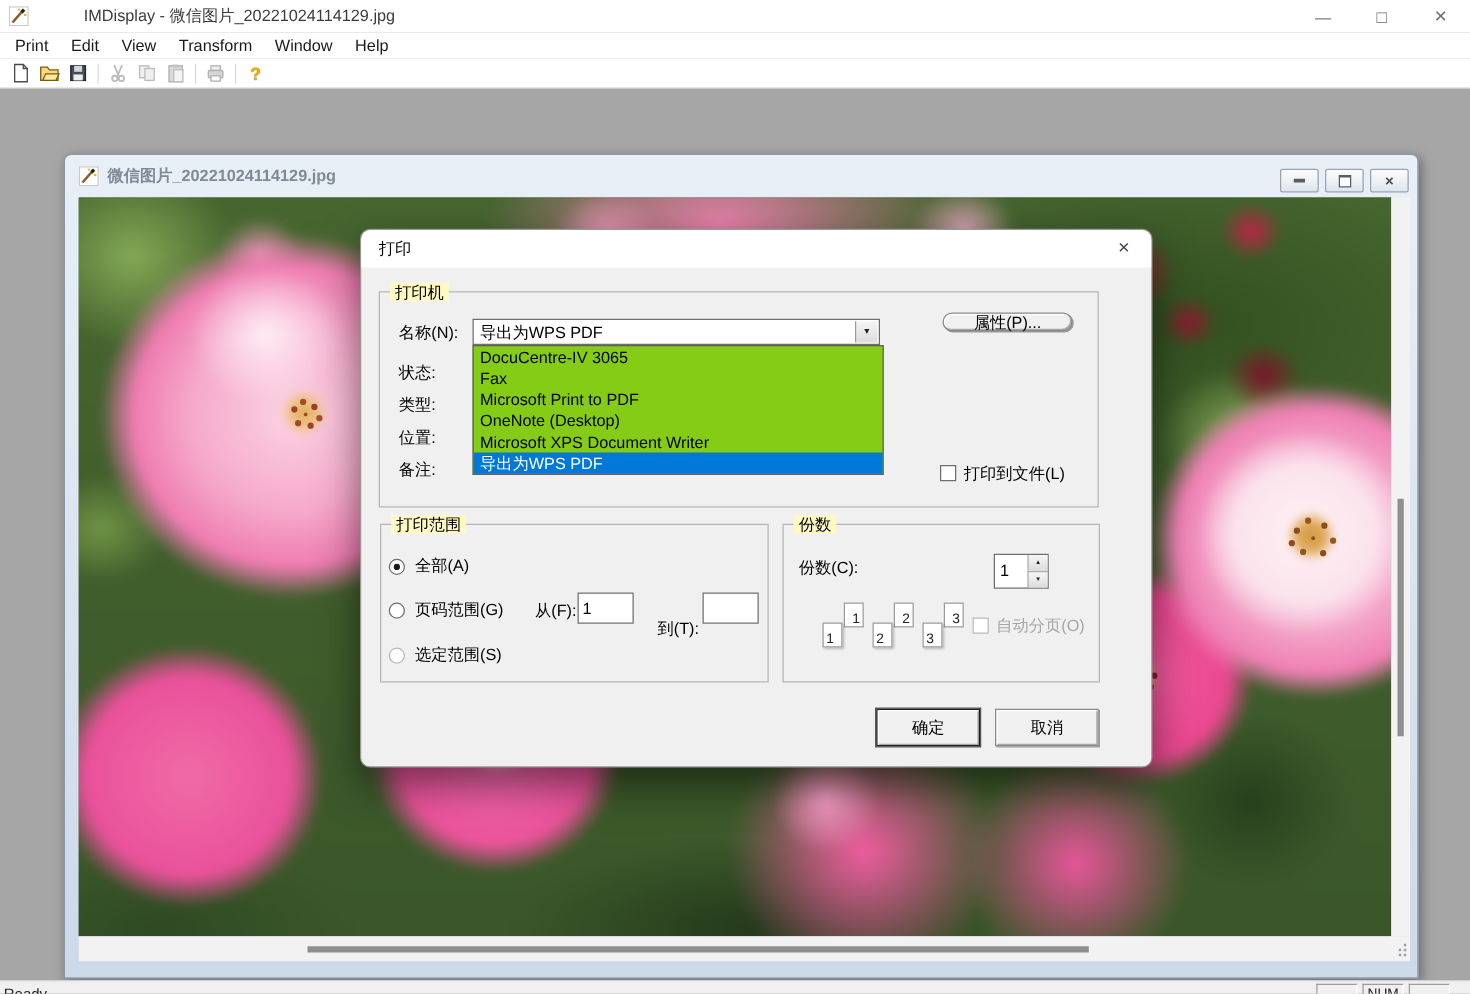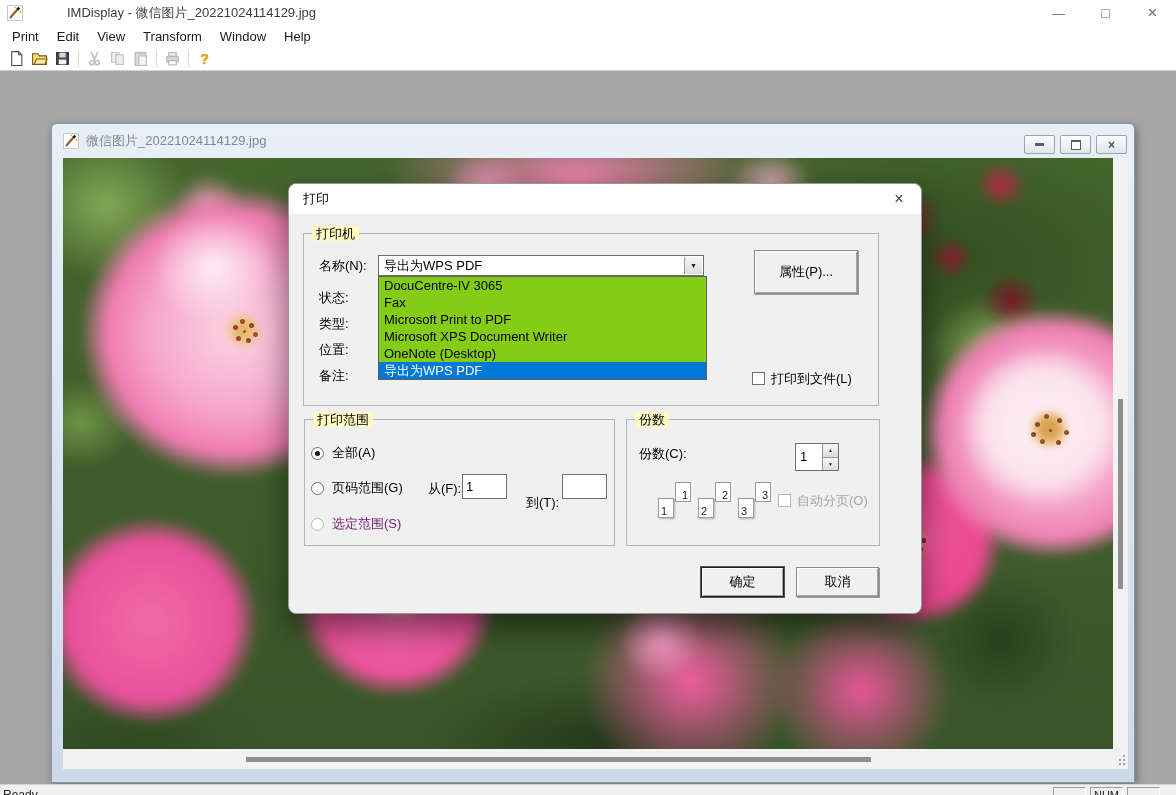--- a/index.html
+++ b/index.html
@@ -15,21 +15,21 @@
   .menubar{position:absolute;top:26px;left:0;right:0;height:21px;background:#fff;display:flex;align-items:center;font-size:13px;color:#1a1a1a;padding-left:3px;}
   .menu-item{padding:2px 9px;}
   .toolbar{position:absolute;top:47px;left:0;right:0;height:23px;background:#fff;border-bottom:1px solid #cfcfcf;display:flex;align-items:center;padding-left:5px;}
   .tb-btn{width:23px;height:21px;display:flex;align-items:center;justify-content:center;}
   .tb-sep{width:1px;height:16px;background:#dadada;margin:0 4px;}
   .helpq{font-size:14px;font-weight:bold;color:#e3b400;text-shadow:0 0 1px #6b5500;}
   
   .client{position:absolute;top:71px;left:0;right:0;height:713px;background:#a6a6a6;}
   .child{position:absolute;left:51px;top:52px;width:1082px;height:658px;background:linear-gradient(#e8eff7,#ccd9e9);border:1px solid #8796a8;border-radius:6px 6px 0 0;box-shadow:2px 3px 9px rgba(0,0,0,.35);}
   .child-titlebar{position:absolute;top:0;left:0;right:0;height:33px;display:flex;align-items:center;padding-left:11px;}
-  .child-title{font-size:13px;color:#7f8a96;margin-left:7px;}
+  .child-title{font-size:13px;color:#7f8a96;margin-left:7px;font-weight:bold;}
   .child-controls{position:absolute;right:7px;top:11px;display:flex;gap:5px;}
   .cbtn{width:29px;height:17px;background:linear-gradient(#fdfdfe,#dfe5ec);border:1px solid #98a4b2;border-radius:2px;display:flex;align-items:center;justify-content:center;color:#4a5258;}
   .cbar{width:9px;height:3px;background:#555e68;}
   .cbox{width:8px;height:7px;border:1px solid #555e68;border-top-width:2px;background:#fff;}
   .cx{font-size:12px;font-weight:bold;line-height:1;}
   
   .viewport{position:absolute;left:11px;top:34px;width:1050px;height:591px;overflow:hidden;background:#3f5c2e;}
   .paint{position:absolute;left:-15px;top:-15px;width:1080px;height:621px;filter:blur(4px);
     background:
       radial-gradient(24px 24px at 195px 187px,#dfa95e 0%,#eec27c 45%,rgba(238,194,124,0) 72%),
@@ -88,21 +88,21 @@
   .opt.sel{background:#0078d7;color:#fff;}
   .btn3d{position:absolute;background:#f0f0f0;border:1px solid #8a8a8a;box-shadow:inset 1px 1px 0 #fff,inset -1px -1px 0 #a8a8a8,1px 1px 0 #9a9a9a;display:flex;align-items:center;justify-content:center;box-sizing:border-box;}
   .btn3d.default{border:1px solid #1f1f1f;box-shadow:inset 1px 1px 0 #fff,inset -1px -1px 0 #a8a8a8,0 0 0 1px #555;}
   .chk{position:absolute;display:flex;align-items:center;gap:6px;line-height:13px;}
   .chk .box{width:13px;height:13px;background:#fff;border:1px solid #6e6e6e;box-sizing:border-box;flex:0 0 auto;}
   .chk.dis{color:#a6a6a6;}
   .chk.dis .box{border-color:#b8b8b8;}
   .radio-row{position:absolute;display:flex;align-items:center;gap:8px;line-height:14px;}
   .radio{width:13px;height:13px;border-radius:50%;background:#fff;border:1px solid #6e6e6e;box-sizing:border-box;position:relative;flex:0 0 auto;}
   .radio.on::after{content:"";position:absolute;left:3px;top:3px;width:5px;height:5px;border-radius:50%;background:#1a1a1a;}
-  .radio-row.dis{color:#701a75;}
+  .radio-row.dis{color:#000000;}
   .radio-row.dis .radio{border-color:#b8b8b8;}
   .txt{position:absolute;width:45px;height:25px;border:1px solid #6e6e6e;background:#fff;box-sizing:border-box;font-size:13px;padding:0 3px;font-family:inherit;}
   .spinner{position:absolute;left:506px;top:259px;width:44px;height:28px;border:1px solid #6e6e6e;background:#fff;box-sizing:border-box;}
   .spin-val{position:absolute;left:4px;top:5px;font-size:13px;}
   .spin-btns{position:absolute;right:0;top:0;bottom:0;width:15px;border-left:1px solid #9a9a9a;display:flex;flex-direction:column;}
   .spin-b{flex:1;background:linear-gradient(#f6f6f6,#dcdcdc);border-bottom:1px solid #9a9a9a;display:flex;align-items:center;justify-content:center;font-size:5px;color:#222;}
   .spin-b:last-child{border-bottom:none;}
   .pairs{position:absolute;left:369px;top:298px;display:flex;gap:7px;}
   .pair{position:relative;width:33px;height:36px;}
   .pg{position:absolute;width:16px;height:20px;background:#fff;border:1px solid #9a9a9a;box-sizing:border-box;}
@@ -263,25 +263,25 @@
     <div class="combo">
       <span>导出为WPS PDF</span>
       <span class="combo-arrow">
           <span>▼</span>
         </span>
     </div>
     <div class="ddl">
       <div class="opt">DocuCentre-IV 3065</div>
       <div class="opt">Fax</div>
       <div class="opt">Microsoft Print to PDF</div>
+      <div class="opt">OneNote (Desktop)</div>
       <div class="opt">Microsoft XPS Document Writer</div>
-      <div class="opt">OneNote (Desktop)</div>
       <div class="opt sel">导出为WPS PDF</div>
     </div>
-    <div class="btn3d" style="left:465px;top:66px;width:104px;height:44px;">
+    <div class="btn3d" style="left:465px;top:66px;width:104px;height:15px;border-radius:11px;">
         <span>属性(P)...</span>
       </div>
     <span class="lbl" style="left:30px;top:106px;">状态:</span>
     <span class="lbl" style="left:30px;top:132px;">类型:</span>
     <span class="lbl" style="left:30px;top:158px;">位置:</span>
     <span class="lbl" style="left:30px;top:184px;">备注:</span>
     <div class="chk" style="left:463px;top:188px;">
       <span class="box"></span>
       <span>打印到文件(L)</span>
     </div>

